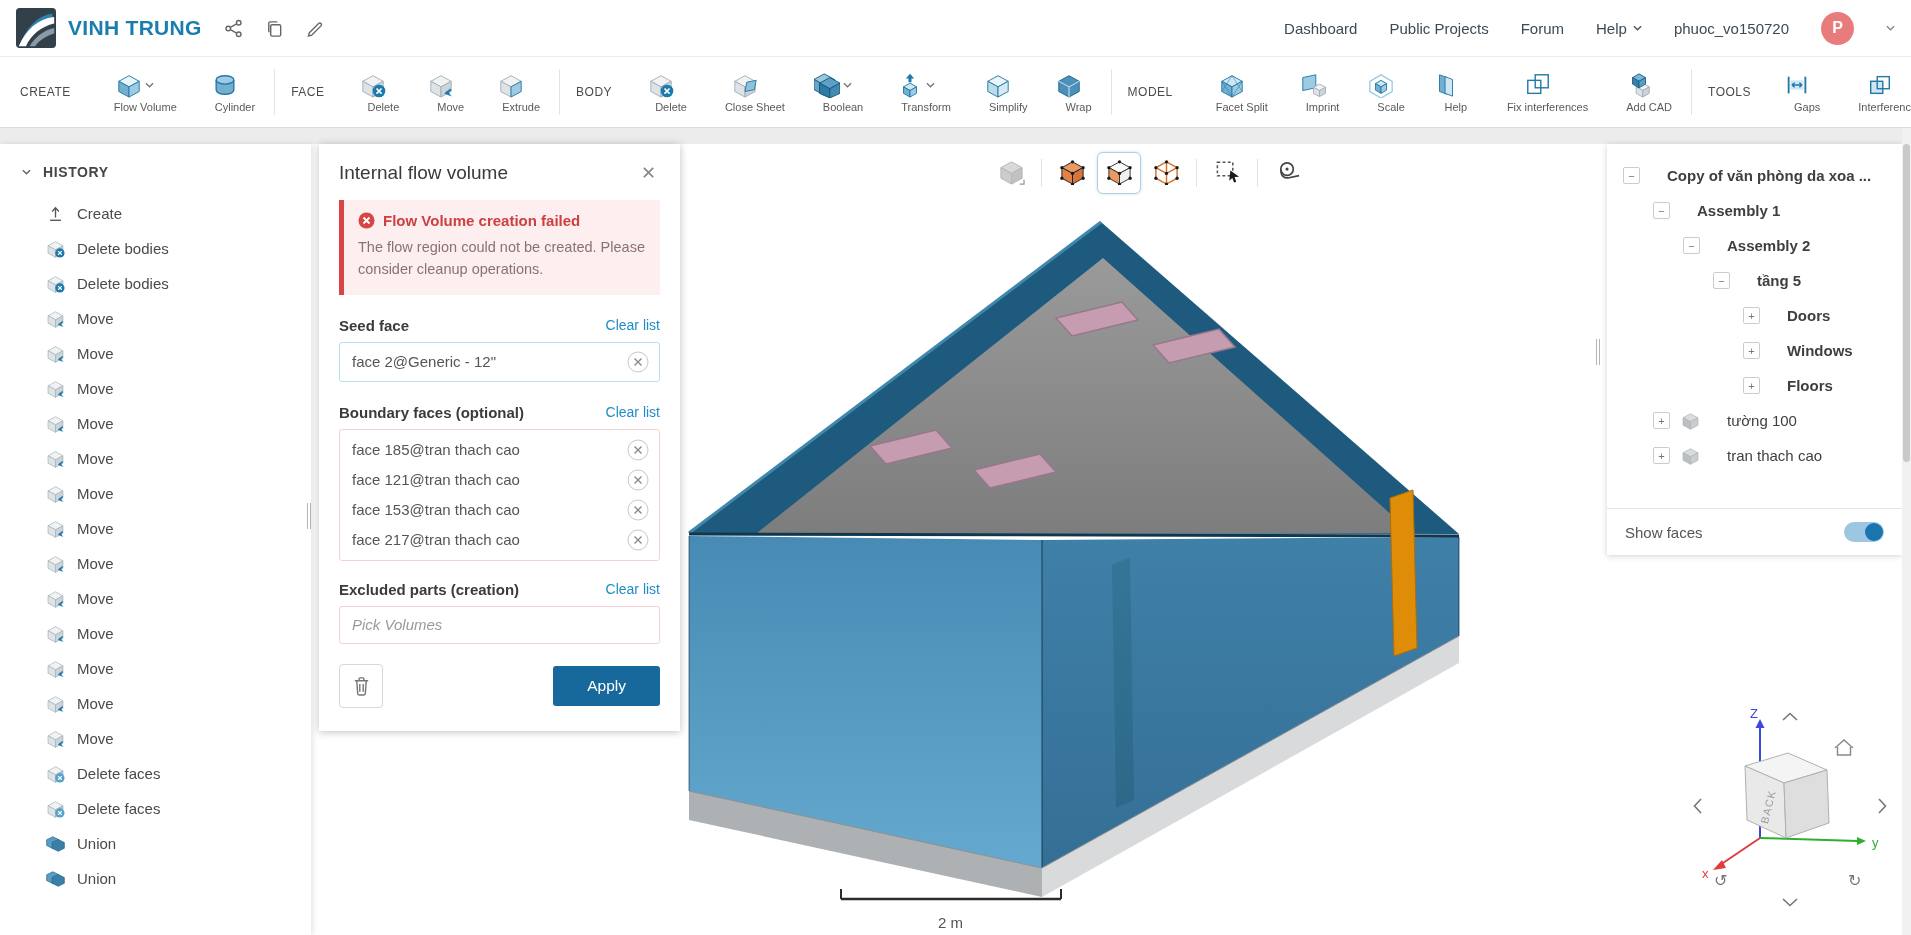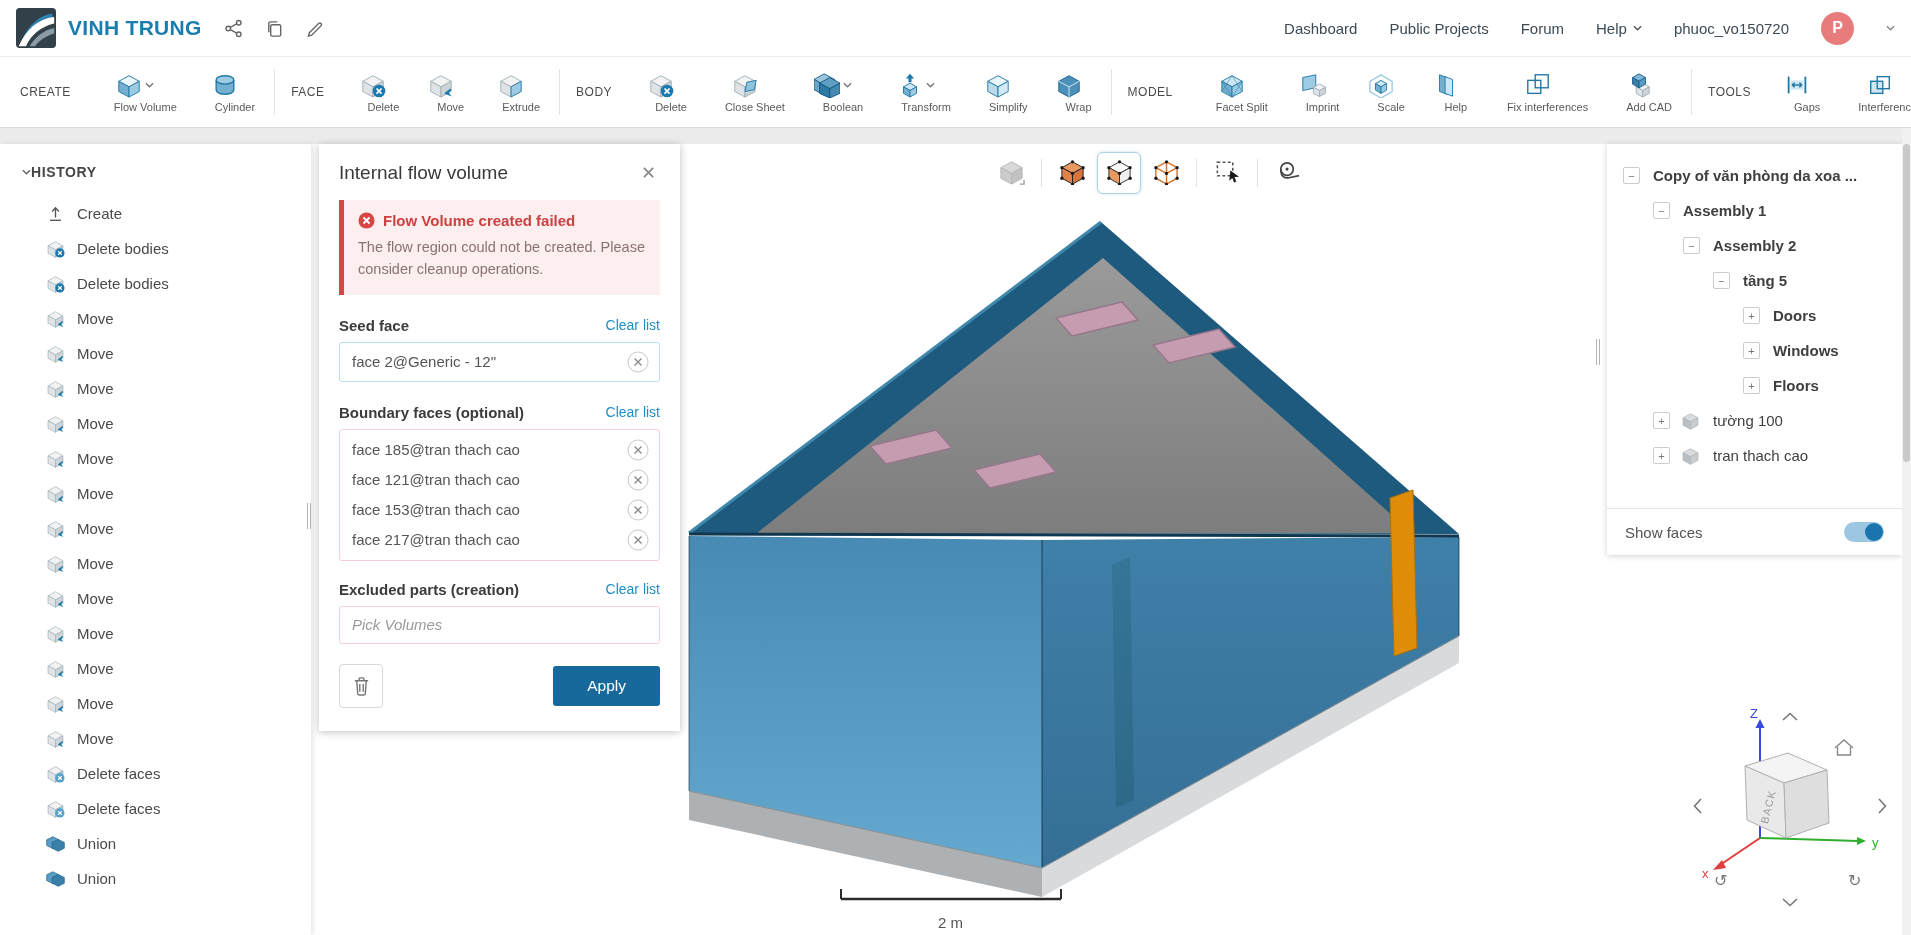--- a/index.html
+++ b/index.html
@@ -50,21 +50,21 @@
   .vp-tools{position:absolute;left:678px;top:8px;display:flex;align-items:center;gap:3px;z-index:5;}
   .vp-btn{width:42px;height:40px;display:flex;align-items:center;justify-content:center;
           border:1px solid transparent;border-radius:6px;cursor:pointer;background:transparent;}
   .vp-btn svg{width:27px;height:27px;}
   .vp-btn.active{background:#fff;border-color:#aed3e6;box-shadow:0 0 3px rgba(120,180,210,.45);}
   .vp-div{width:1px;height:28px;background:#e2e2e2;margin:0 5px;}
 
   
   .history{position:absolute;left:0;top:16px;width:311px;height:791px;background:#fff;
            box-shadow:2px 0 5px rgba(0,0,0,.10);box-sizing:border-box;z-index:10;}
-  .panel-head{display:flex;align-items:center;padding:20px 0 0 22px;
+  .panel-head{display:flex;align-items:center;gap:12px;padding:20px 0 0 22px;
               font-size:14px;font-weight:bold;color:#464646;letter-spacing:.6px;}
   .panel-head .chev{color:#666;}
   .hist-list{margin-top:16px;}
   .hist-row{display:flex;align-items:center;gap:12px;height:35px;padding-left:46px;cursor:pointer;}
   .hist-row .icon{display:inline-flex;}
   .hist-row .icon svg{width:19px;height:19px;}
   .hist-row span.lbl{font-size:15px;color:#4a4a4a;}
 
   
   .dialog{position:absolute;left:319px;top:16px;width:361px;height:587px;background:#fff;
@@ -102,21 +102,21 @@
 
   
   .geometry{position:absolute;left:1607px;top:16px;width:295px;height:411px;background:#fff;
             box-shadow:0 1px 6px rgba(0,0,0,.18);box-sizing:border-box;z-index:10;
             display:flex;flex-direction:column;}
   .geo-tree{margin-top:14px;flex:1;overflow:hidden;}
   .geo-row{display:flex;align-items:center;height:35px;cursor:pointer;}
   .geo-exp{width:15px;height:15px;border:1px solid #cccccc;border-radius:2px;background:#fff;
            display:inline-flex;align-items:center;justify-content:center;
            font-size:11px;color:#777;flex:0 0 auto;cursor:pointer;}
-  .geo-lbl{margin-left:13px;font-size:15px;color:#3f3f3f;white-space:nowrap;}
+  .geo-lbl{margin-left:27px;font-size:15px;color:#3f3f3f;white-space:nowrap;}
   .geo-row.bold .geo-lbl{font-weight:bold;}
   .geo-cube{margin-left:11px;display:inline-flex;}
   .geo-cube svg{width:19px;height:19px;}
   .geo-foot{border-top:1px solid #e4e4e4;height:46px;display:flex;align-items:center;
             justify-content:space-between;padding:0 18px;}
   .geo-foot .lbl{font-size:15px;color:#555;}
   .toggle{width:40px;height:20px;border-radius:10px;background:#9dc6e2;position:relative;cursor:pointer;}
   .toggle .knob{position:absolute;right:1px;top:1px;width:18px;height:18px;border-radius:50%;background:#1a74ad;}
 
   
@@ -829,21 +829,21 @@
       <div class="dlg-title-row">
         <span class="dlg-title">Internal flow volume</span>
         <span class="dlg-close">✕</span>
       </div>
       <div class="err-box">
         <div class="err-title">
           <svg viewBox="0 0 18 18">
             <circle cx="9" cy="9" r="8.5" fill="#d84545"></circle>
             <path d="M5.8 5.8 L12.2 12.2 M12.2 5.8 L5.8 12.2" stroke="#fff" stroke-width="2"></path>
             </svg>
-          <span>Flow Volume created failed</span>
+          <span>Flow Volume creation failed</span>
         </div>
         <div class="err-msg">The flow region could not be created. Please consider cleanup operations.</div>
       </div>
 
       <div class="sec-row">
         <span class="sec-label">Seed face</span>
         <span class="clear-link">Clear list</span>
       </div>
       <div class="fake-input">
         <span class="grow">face 2@Generic - 12"</span>

